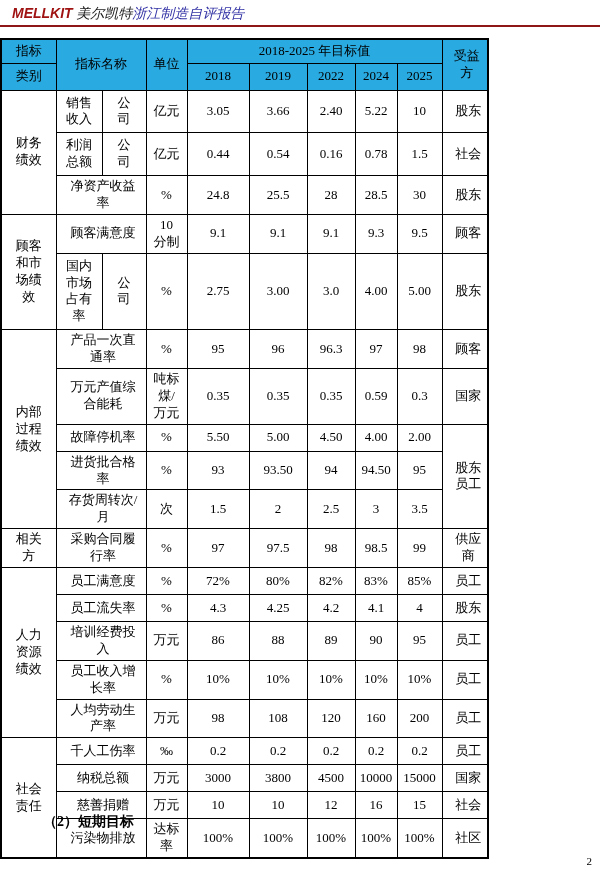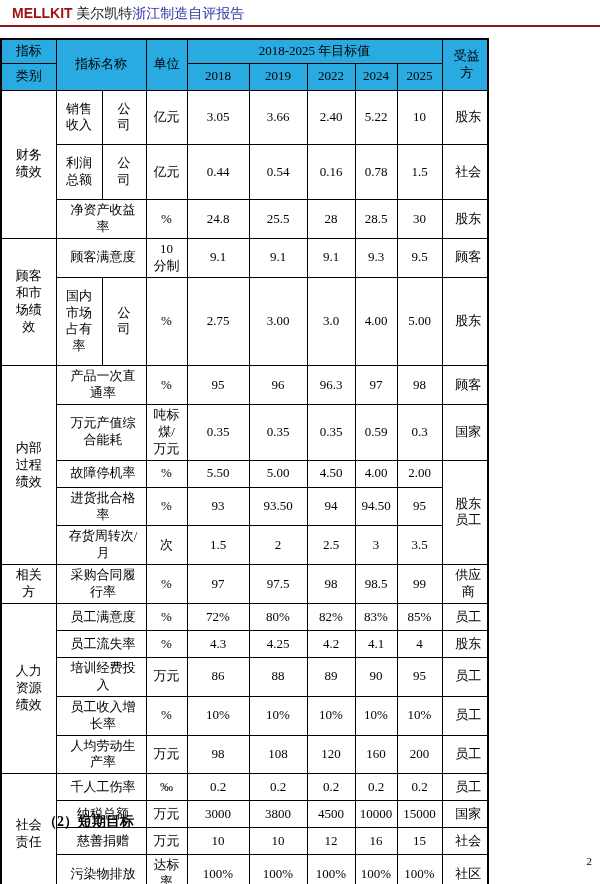--- a/index.html
+++ b/index.html
@@ -6,21 +6,21 @@
   .page {
     position:relative;
     width:600px; height:884px;
     background:#ffffff;
     margin:0 auto;
     font-family:"Liberation Serif","DejaVu Serif",serif;
     color:#000;
     overflow:hidden;
   }
   
-  .doc-header { padding:5px 0 0 12px; font-size:14px; line-height:17px; white-space:nowrap; }
+  .doc-header { padding:5px 0 0 12px; font-size:14px; line-height:17px; white-space:nowrap;font-style:italic; }
   .brand  { font-family:"Liberation Sans","DejaVu Sans",sans-serif; font-weight:bold; color:var(--brand-red); letter-spacing:0px; }
   .company{ color:#1a1a1a; }
   .rpt-title { color:var(--title-blue); }
   .head-rule { height:2px; background:var(--rule-red); margin-top:3px; width:100%; }
 
   
   table.goals {
     border-collapse:collapse;
     table-layout:fixed;
     width:487px;
@@ -37,21 +37,21 @@
     padding:2px 2px;
     word-break:break-all;
     overflow:hidden;
   }
   .goals thead th { background:var(--th-bg); }
   .goals thead tr.h1 { height:24px; }
   .goals thead tr.h2 { height:27px; }
   .goals tbody tr { height:27px; }
   td.cat  { padding:2px 13px; }
   td.name { text-align:center; padding:2px 5px 2px 9px; }
-  td.name-split { padding:10px 9px; }
+  td.name-split { padding:4px 9px; }
   td.unit { padding:2px 6px; }
   td.ben  { text-align:center; padding:2px 4px 2px 11px; }
   th.ben-h{ text-align:center; padding:2px 4px 2px 8px; }
 
   
   .section-label { position:absolute; left:43px; top:813px; font-size:14px; font-weight:bold; }
   .page-number   { position:absolute; right:8px; top:855px; font-size:11px; }
 </style>
 </head>
 <body>

